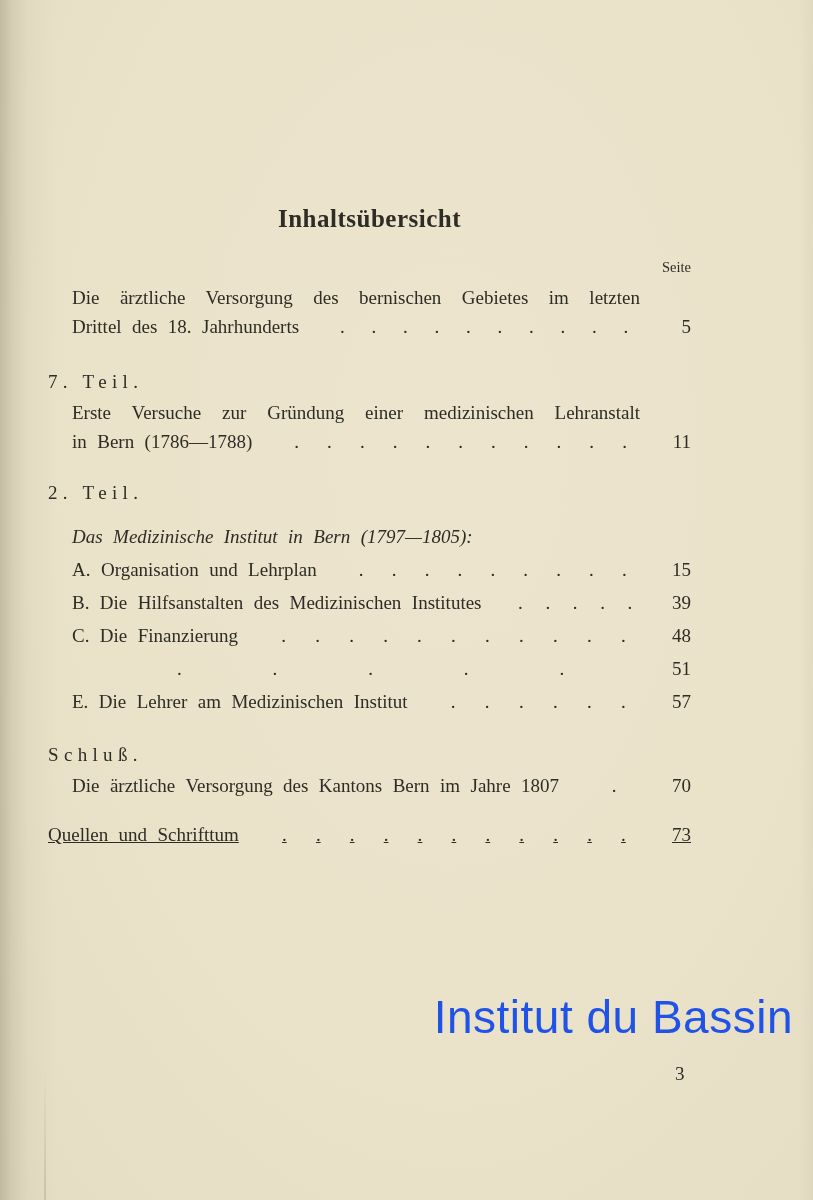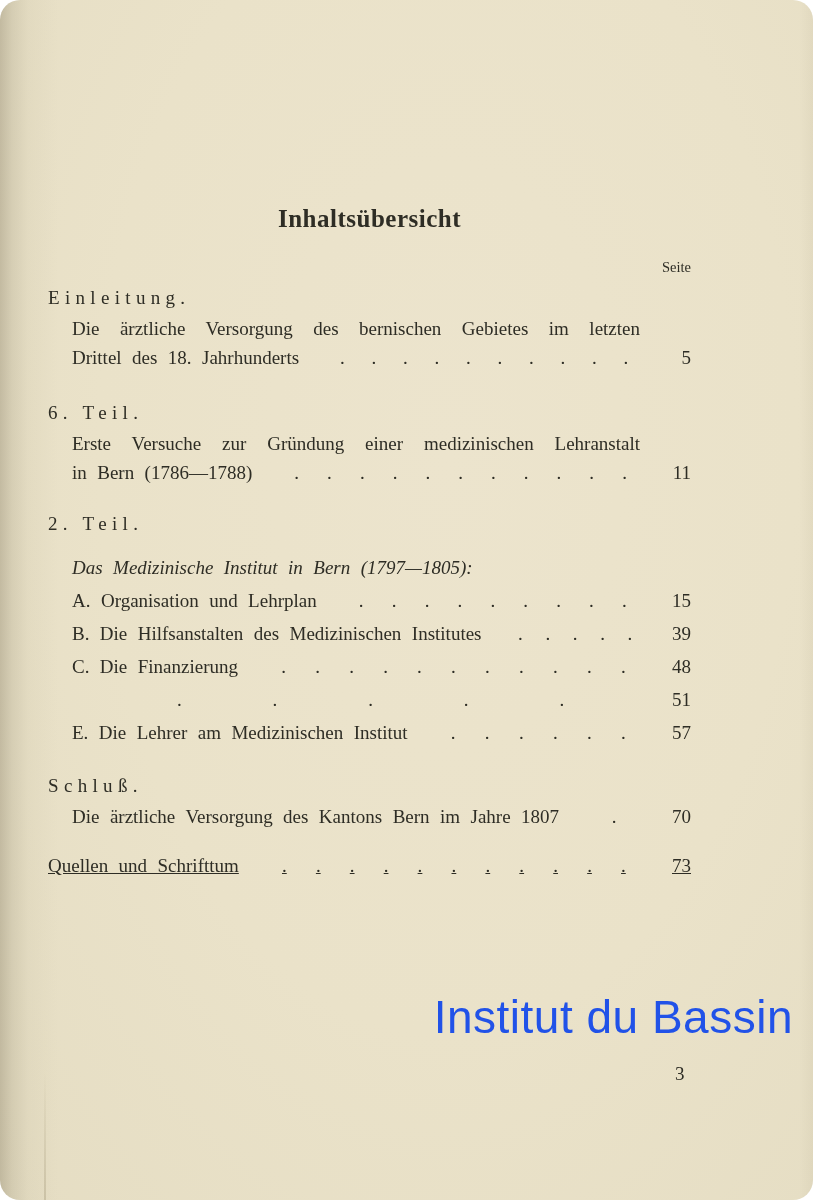--- a/index.html
+++ b/index.html
@@ -7,21 +7,20 @@
     position:relative;
     width:813px;height:1200px;
     overflow:hidden;
     font-family:"Liberation Serif","DejaVu Serif",serif;
     color:#2e2d25;
     background-color:#eae2c9;
     background-image:
       linear-gradient(to right, rgba(110,100,75,0.30) 0px, rgba(140,132,105,0.20) 12px, rgba(185,177,148,0.12) 28px, rgba(0,0,0,0) 58px),
       linear-gradient(to left, rgba(140,130,100,0.08) 0px, rgba(0,0,0,0) 14px),
       radial-gradient(ellipse at 55% 38%, #ece4cd 0%, #eae2c9 55%, #e5ddc3 100%);
-    border-radius: 20px;
   }
   .content{
     position:absolute;left:48px;top:0;width:643px;
     font-size:19px;line-height:29px;
   }
   .title{
     margin:203px 0 0 0;
     text-align:center;
     font-size:25px;line-height:32px;
     font-weight:700;
@@ -87,21 +86,20 @@
 </style>
 </head>
 <body>
 
 <div class="scan" style="color: rgb(46, 45, 37);">
   <div class="content">
     <h1 class="title">Inhaltsübersicht</h1>
     <div class="seite">Seite</div>
     <div id="sections">
         <div class="section sec-0">
-          <div class="heading">Einleitung.</div>
           <div class="entry first">
             <div class="wrapline">Die ärztliche Versorgung des bernischen Gebietes im letzten</div>
             <div class="row">
               <div class="txt" style="display: inline;">Drittel des 18. Jahrhunderts</div>
               <div class="leader">
                 <span class="dot">.</span>
                 <span class="dot">.</span>
                 <span class="dot">.</span>
                 <span class="dot">.</span>
                 <span class="dot">.</span>
@@ -109,21 +107,21 @@
                 <span class="dot">.</span>
                 <span class="dot">.</span>
                 <span class="dot">.</span>
                 <span class="dot">.</span>
               </div>
               <div class="pagenum">5</div>
             </div>
           </div>
         </div>
         <div class="section sec-1">
-          <div class="heading">6. Teil.</div>
+          <div class="heading">7. Teil.</div>
           <div class="entry first">
             <div class="wrapline">Erste Versuche zur Gründung einer medizinischen Lehranstalt</div>
             <div class="row">
               <div class="txt" style="display: inline;">in Bern (1786—1788)</div>
               <div class="leader">
                 <span class="dot">.</span>
                 <span class="dot">.</span>
                 <span class="dot">.</span>
                 <span class="dot">.</span>
                 <span class="dot">.</span>

